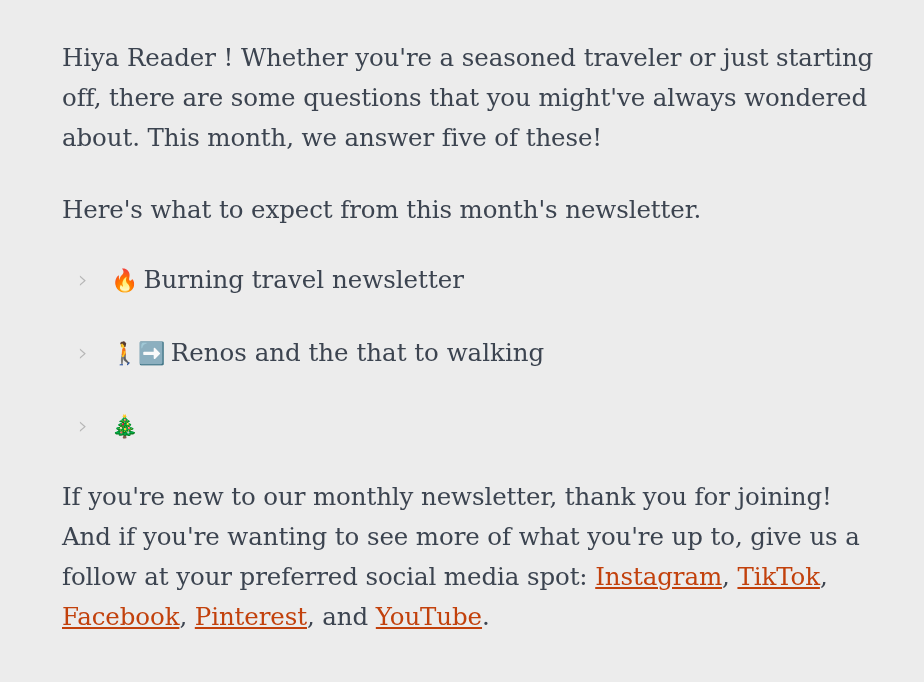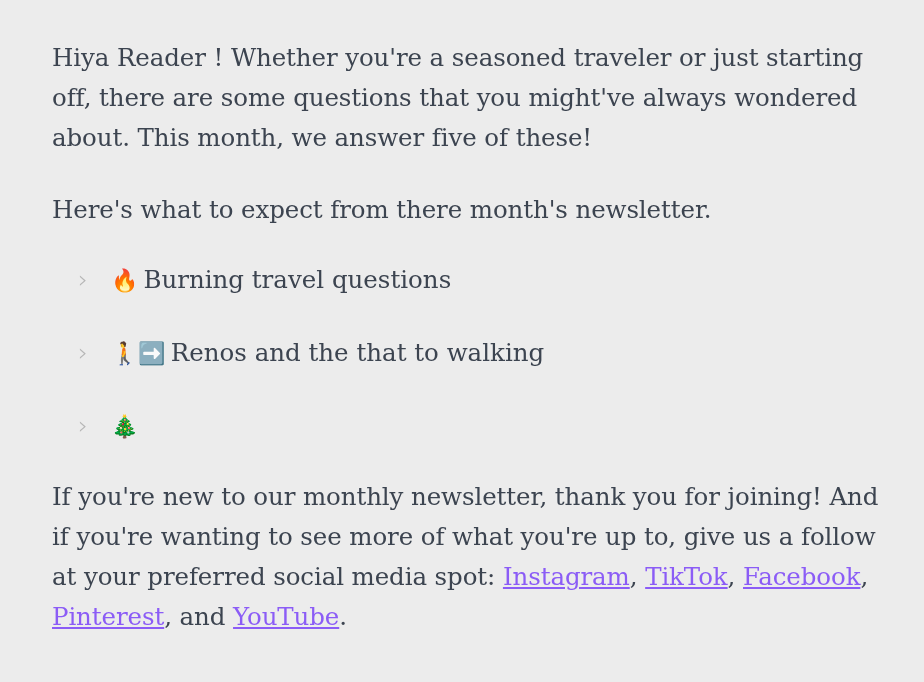--- a/index.html
+++ b/index.html
@@ -17,21 +17,21 @@
 
   .newsletter-body {
     box-sizing: border-box;
     width: 924px;
     height: 682px;
     padding: 38px 44px 0 52px;
     background: #ececec;
   }
 
   p.para {
-    margin: 0 0 32px 0;
+    margin: 0 0 32px 10px;
     font-size: 24.5px;
     line-height: 40px;
     letter-spacing: -0.1px;
     color: #3c4450;
     max-width: 836px;
   }
 
   p.para.tight {
     margin-bottom: 30px;
   }
@@ -73,44 +73,44 @@
     line-height: 40px;
     margin-right: 5px;
     white-space: nowrap;
   }
 
   .item-label {
     flex: 0 1 auto;
   }
 
   a.social-link {
-    color: #8b5cf6;
+    color: #c2410c;
     text-decoration: underline;
     text-underline-offset: 2px;
     text-decoration-thickness: 1.5px;
   }
 
   .final-para {
     margin-bottom: 0;
   }
 </style>
 </head>
 <body>
 
 <div class="newsletter-body">
 
   <p class="para">Hiya Reader ! Whether you're a seasoned traveler or just starting off, there are some questions that you might've always wondered about. This month, we answer five of these!</p>
 
-  <p class="para tight">Here's what to expect from there month's newsletter.</p>
+  <p class="para tight">Here's what to expect from this month's newsletter.</p>
 
   <ul class="toc-list">
     <li>
       <span class="chevron">›</span>
       <span class="item-emoji">🔥</span>
-      <span class="item-label">Burning travel questions</span>
+      <span class="item-label">Burning travel newsletter</span>
     </li>
     <li>
       <span class="chevron">›</span>
       <span class="item-emoji">🚶➡️</span>
       <span class="item-label">Renos and the that to walking</span>
     </li>
     <li>
       <span class="chevron">›</span>
       <span class="item-emoji">🎄</span>
     </li>

